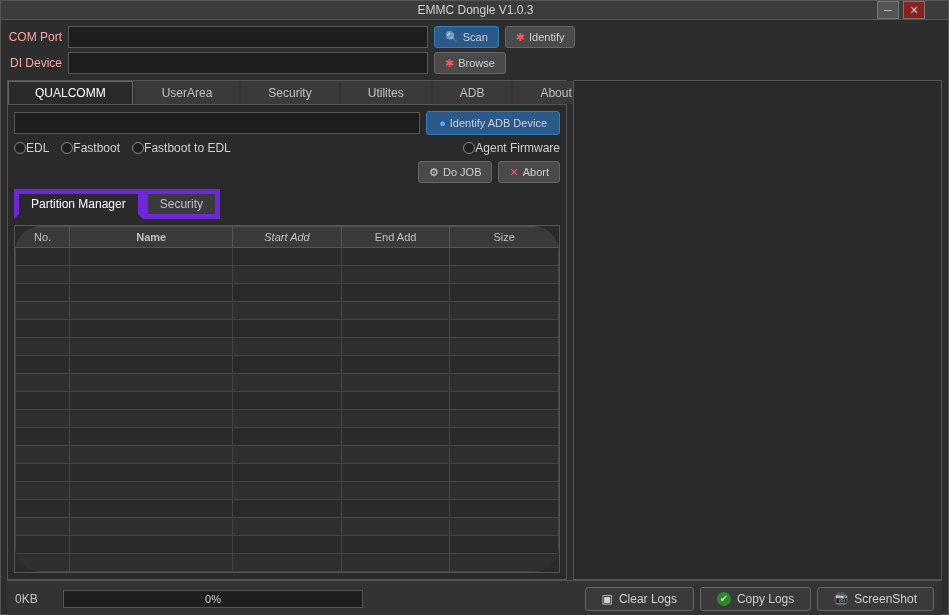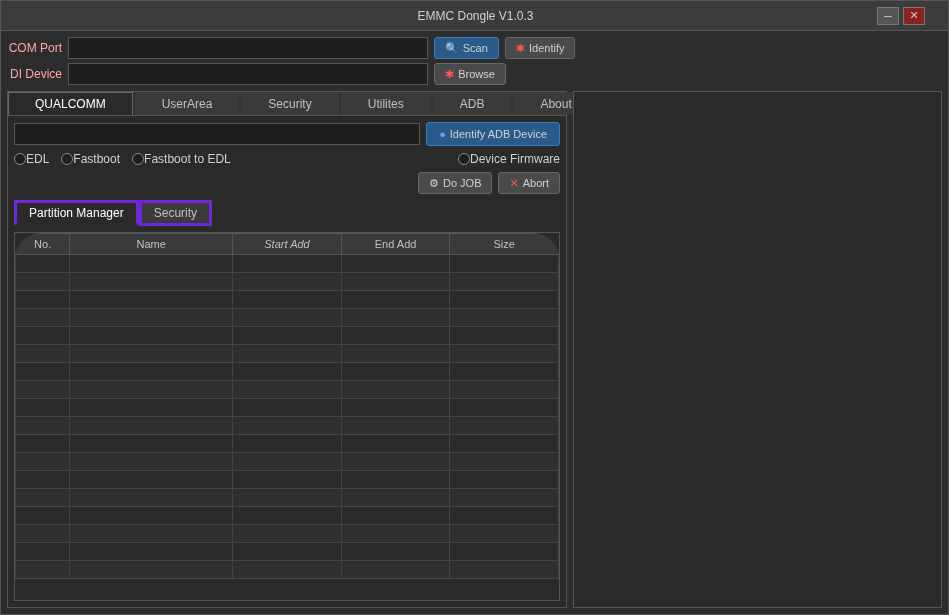--- a/index.html
+++ b/index.html
@@ -185,21 +185,21 @@
       display: flex;
       gap: 6px;
     }
     .sub-tabs-row {
       display: flex;
       gap: 0;
     }
     .sub-tab {
       padding: 3px 12px;
       cursor: pointer;
-      border: 3px solid #6d28d9;
+      border: 5px solid #6d28d9;
       color: #c0c0c0;
       font-size: 12px;
       background: #3a3a3a;
     }
     .sub-tab.active {
       background: #2a2a2a;
       border-bottom-color: #2a2a2a;
       color: #fff;
     }
     .table-container {
@@ -231,21 +231,21 @@
       top: 0;
     }
     table td {
       border: 1px solid #444;
       padding: 3px 6px;
       height: 18px;
     }
     table tr:nth-child(even) td { background: #2f2f2f; }
     table tr:nth-child(odd) td { background: #2a2a2a; }
     .col-no { width: 40px; text-align: center; }
-    .col-name { width: 120px; }
+    .col-name { width: 120px; font-weight: bold; }
     .col-start { width: 80px; font-style: italic; }
     .col-end { width: 80px; }
     .col-size { width: 80px; }
     .bottom-bar {
       height: 36px;
       background: #333;
       border-top: 1px solid #555;
       display: flex;
       align-items: center;
       padding: 0 8px;
@@ -395,21 +395,21 @@
                 <span>Fastboot</span>
               </div>
               <div class="radio-item">
                 <div class="radio-dot"></div>
                 <span>Fastboot to EDL</span>
               </div>
             </div>
             <div class="radio-right">
               <div class="radio-item">
                 <div class="radio-dot"></div>
-                <span>Device Firmware</span>
+                <span>Agent Firmware</span>
               </div>
             </div>
           </div>
 
           <div class="action-row">
             <div style="flex:1;"></div>
             <button class="btn">
               <span>⚙</span>
               <span>Do JOB</span>
             </button>
@@ -567,14 +567,35 @@
               </table>
             </div>
           </div>
         </div>
       </div>
 
       <div class="right-panel">
       </div>
     </div>
 
+    <div class="bottom-bar">
+      <span class="progress-label">0KB</span>
+      <div class="progress-bar-container">
+        <div class="progress-bar-fill" id="progress-fill"></div>
+        <div class="progress-pct">0%</div>
+      </div>
+      <div class="bottom-actions">
+        <button class="bottom-btn">
+          <span>▣</span>
+          <span>Clear Logs</span>
+        </button>
+        <button class="bottom-btn copy-logs">
+          <span class="icon-circle icon-green">✔</span>
+          <span>Copy Logs</span>
+        </button>
+        <button class="bottom-btn screenshot">
+          <span class="icon-circle icon-gray">📷</span>
+          <span>ScreenShot</span>
+        </button>
+      </div>
+    </div>
   </div>
 </div>
 
 </body></html>

